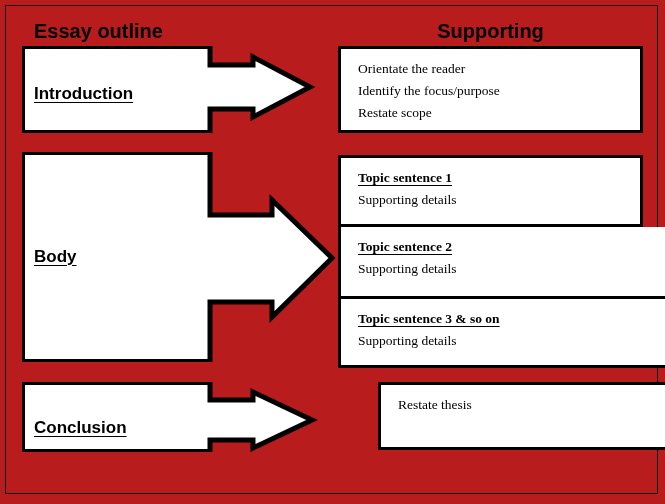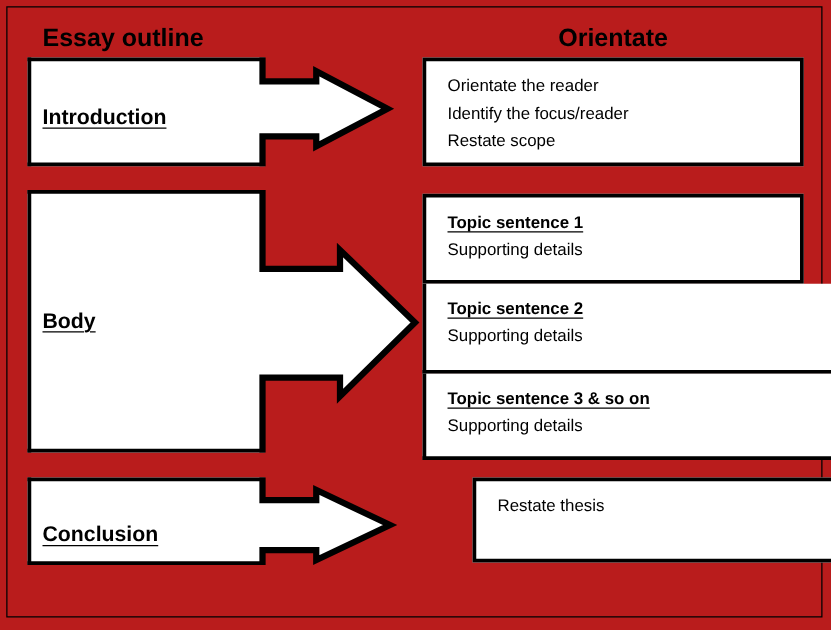--- a/index.html
+++ b/index.html
@@ -43,20 +43,21 @@
   }
   #heading-left  { left: 34px;  top: 20px; }
   #heading-right { left: 338px; top: 20px; width: 305px; text-align: center; }
 
   
   .box {
     position: absolute;
     background: #ffffff;
     border: 3px solid #000000;
     box-sizing: border-box;
+    font-family: Liberation Serif, serif;
   }
 
   
   .stage-box {
     border-right: none;
   }
   .stage-label {
     position: absolute;
     left: 34px;
     font-weight: bold;
@@ -99,21 +100,21 @@
 </style>
 </head>
 <body>
 
 <div id="canvas">
 
   <div class="outer-frame"></div>
 
   <div class="col-heading" id="heading-left">Essay outline</div>
 
-  <div class="col-heading" id="heading-right">Orientate</div>
+  <div class="col-heading" id="heading-right">Supporting</div>
 
   <div class="box stage-box" style="left:22px; top:46px; width:190px; height:87px;"></div>
   <div class="stage-label" style="top:84px;">Introduction</div>
 
   <div class="box stage-box" style="left:22px; top:152px; width:190px; height:210px;"></div>
   <div class="stage-label" style="top:247px;">Body</div>
 
   <div class="box stage-box" style="left:22px; top:382px; width:190px; height:70px;"></div>
   <div class="stage-label" style="top:418px;">Conclusion</div>
 
@@ -145,21 +146,21 @@
              L 253,392
              L 312,420
              L 253,448
              L 253,440
              L 210,440
              L 210,452"></path>
   </svg>
 
   <div class="box para-box" style="left:338px; top:46px; width:305px; height:87px;">
     <div class="para-line">Orientate the reader</div>
-    <div class="para-line">Identify the focus/reader</div>
+    <div class="para-line">Identify the focus/purpose</div>
     <div class="para-line">Restate scope</div>
   </div>
 
   <div class="box para-box" style="left:338px; top:155px; width:305px; height:72px;">
     <div class="para-line topic">Topic sentence 1</div>
     <div class="para-line">Supporting details</div>
   </div>
 
   <div class="box para-box stacked-mid" style="left:338px; top:227px; width:332px; height:72px;">
     <div class="para-line topic">Topic sentence 2</div>

